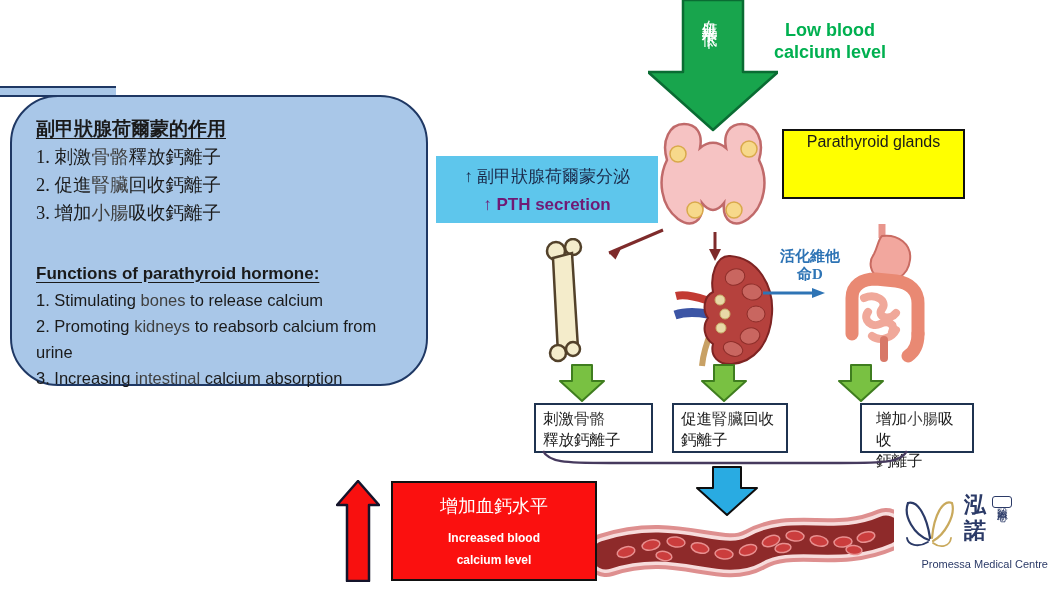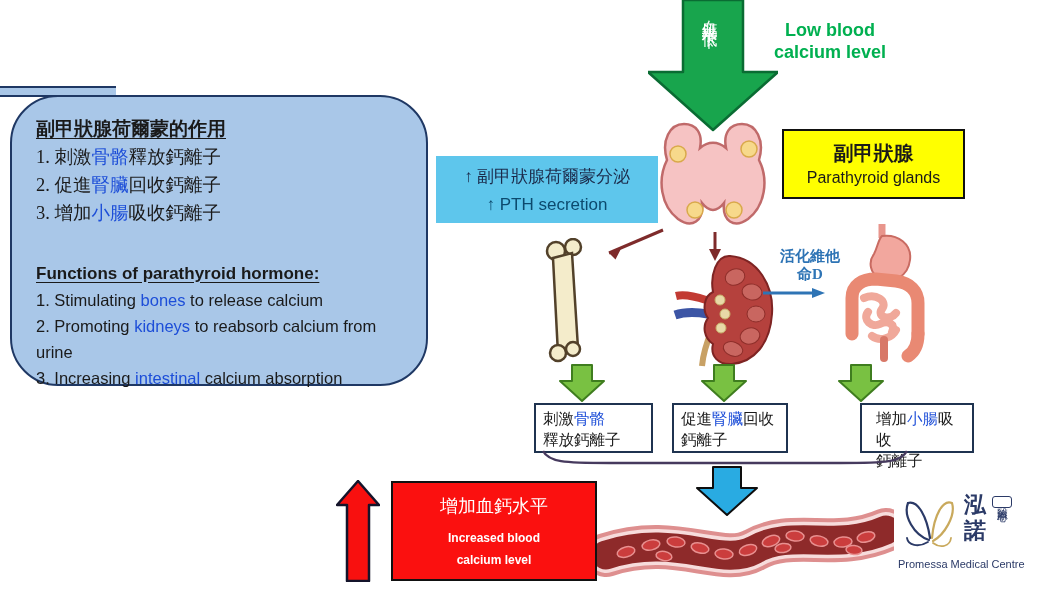--- a/index.html
+++ b/index.html
@@ -23,26 +23,26 @@
   .info-panel {
     left:10px; top:95px; width:418px; height:291px;
     background:#A9C7E8; border:2.5px solid #1F3864; border-radius:48px;
     padding:18px 24px;
   }
   .info-title-zh { font-size:19px; font-weight:bold; text-decoration:underline; text-underline-offset:3px; line-height:28px; }
   .info-item-zh  { font-size:18.5px; line-height:28px; }
   .info-gap { height:15px; }
   .info-title-en { font-size:17px; font-weight:bold; text-decoration:underline; text-underline-offset:3px; line-height:26px;margin-top:19px; }
   .info-item-en  { font-size:16.5px; line-height:26px; }
-  .hl { color:#1d4ed8; }
+  .hl { color:#404040; }
 
   
   .pth-box { left:436px; top:156px; width:222px; height:67px; background:#5EC6EC; text-align:center; }
   .pth-zh { font-size:17px; color:#1B2A4A; margin-top:9px; }
-  .pth-en { font-size:17px; font-weight:normal; color:#0c4a6e; margin-top:7px; }
+  .pth-en { font-size:17px; font-weight:bold; color:#701a75; margin-top:7px; }
 
   
   .gland-box { left:782px; top:129px; width:183px; height:70px; background:#FFFF00; border:2px solid #111; text-align:center; }
   .gland-zh { font-size:20px; font-weight:bold; margin-top:9px; }
   .gland-en { font-size:16px; margin-top:2px; }
 
   
   .vitd-zh { left:760px; top:247px; width:100px; text-align:center; color:#2E74B5; font-size:15px; line-height:18px; font-weight:bold; }
   .vitd-en { left:760px; top:300px; width:100px; text-align:center; color:#2E74B5; font-size:14px; line-height:17px; font-weight:bold; }
 
@@ -55,21 +55,21 @@
   
   .result-box { left:391px; top:481px; width:206px; height:100px; background:#FB100F; border:2.5px solid #111; text-align:center; color:#fff; }
   .result-zh { font-size:18px; margin-top:11px; }
   .result-en { font-size:12px; font-weight:bold; line-height:22px; margin-top:9px; }
 
   
   .logo { left:898px; top:492px; width:150px; height:92px; }
   .logo-zh { position:absolute; left:62px; top:0px; color:#2B3A67; font-weight:bold; font-size:22px; line-height:26px; text-align:right; width:26px; }
   .logo-stamp { position:absolute; left:94px; top:4px; border:1.5px solid #2B3A67; border-radius:3px; padding:3px 2px;
     writing-mode:vertical-rl; text-orientation:upright; color:#2B3A67; font-size:10.5px; letter-spacing:1px; }
-  .logo-en { position:absolute; left:0; top:66px; width:150px; text-align:left; color:#2B3A67; font-size:11px; }
+  .logo-en { position:absolute; left:0; top:66px; width:150px; text-align:right; color:#2B3A67; font-size:11px; }
 </style>
 </head>
 <body>
 
 <div class="canvas">
 
   <svg class="abs" style="left:648px; top:0;" width="130" height="132" viewBox="0 0 130 132">
     <polygon points="35,0 95,0 95,72 130,72 65,130 0,72 35,72" fill="#18A54D" stroke="#0A6C33" stroke-width="2.5" stroke-linejoin="round"></polygon>
   </svg>
   <div class="abs arrow-label-vert zh" style="left:702px; top:8px;">血鈣水平低下</div>
@@ -103,21 +103,20 @@
              C58,90 62,92 65,92 C68,92 72,90 76,85 C74,103 86,111 100,101
              C117,88 121,62 111,42 C117,22 108,6 94,6 C82,6 75,15 78,30
              C70,23 60,23 52,30 C55,15 48,6 36,6 Z" fill="#F6C3C3" stroke="#C06A6A" stroke-width="2.5"></path>
     <circle cx="30" cy="36" r="8" fill="#F7D98B" stroke="#D9A94B" stroke-width="1.5"></circle>
     <circle cx="101" cy="31" r="8" fill="#F7D98B" stroke="#D9A94B" stroke-width="1.5"></circle>
     <circle cx="47" cy="92" r="8" fill="#F7D98B" stroke="#D9A94B" stroke-width="1.5"></circle>
     <circle cx="86" cy="92" r="8" fill="#F7D98B" stroke="#D9A94B" stroke-width="1.5"></circle>
   </svg>
 
   <div class="abs gland-box">
-    <div class="gland-zh zh">副甲狀腺</div>
     <div class="gland-en">Parathyroid glands</div>
   </div>
 
   <svg class="abs" style="left:585px; top:222px;" width="150" height="45" viewBox="0 0 150 45">
     <line x1="78" y1="8" x2="24" y2="31" stroke="#7E2B2B" stroke-width="3"></line>
     <polygon points="24,31 36,28 30,38" fill="#7E2B2B" transform="rotate(-4 24 31)"></polygon>
     <line x1="130" y1="10" x2="130" y2="30" stroke="#7E2B2B" stroke-width="3"></line>
     <polygon points="130,39 124,27 136,27" fill="#7E2B2B"></polygon>
   </svg>
 

